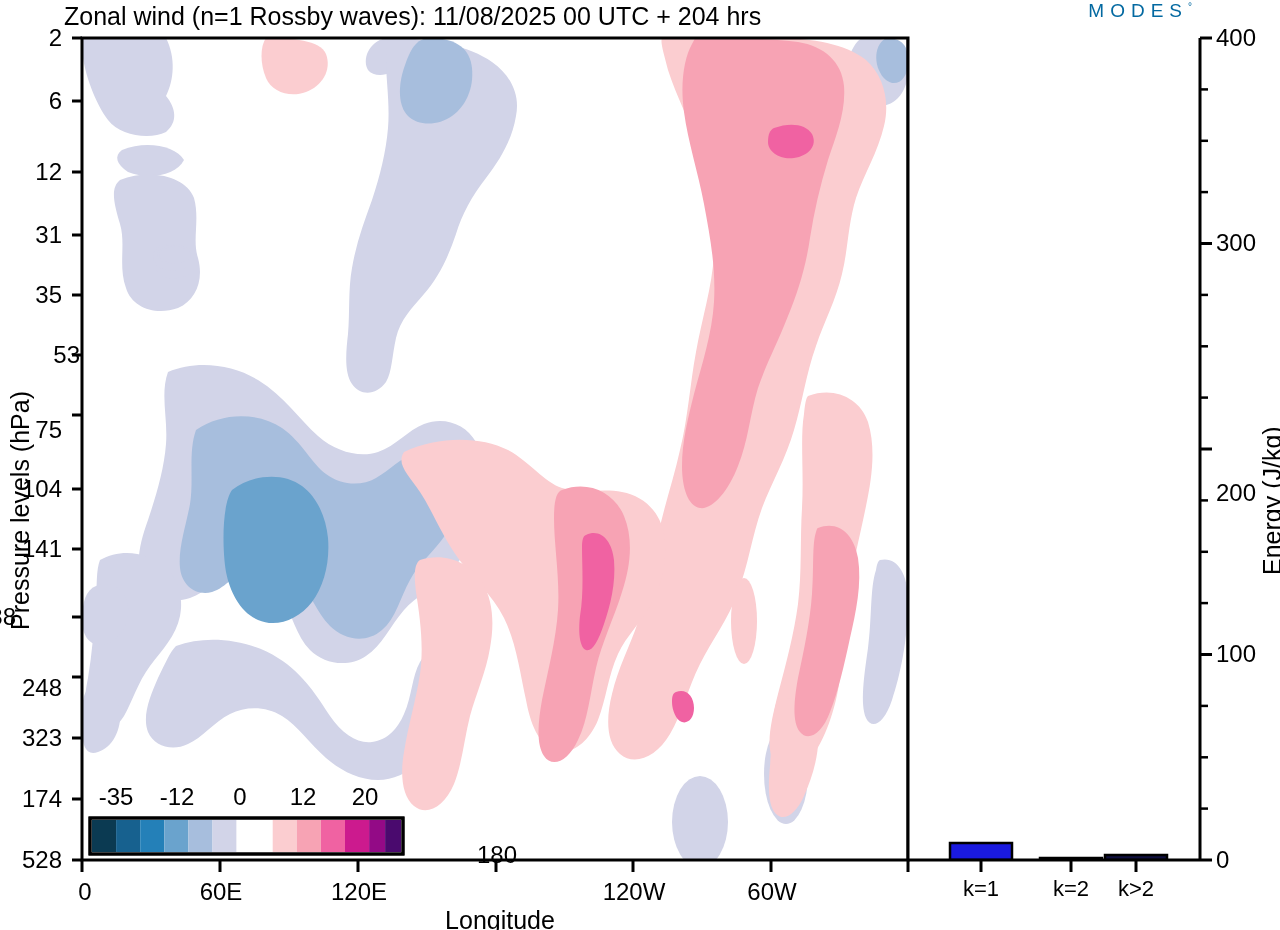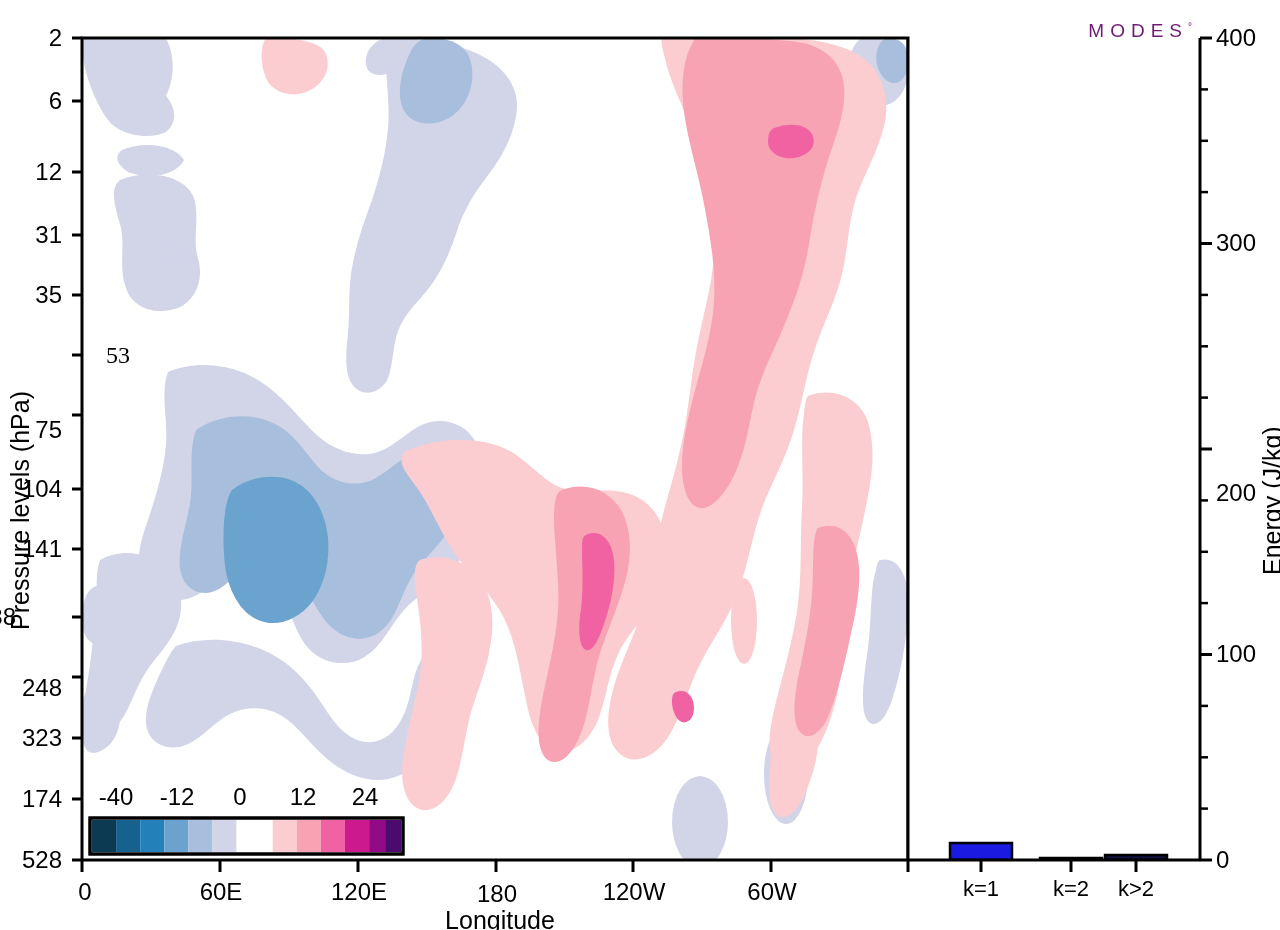--- a/index.html
+++ b/index.html
@@ -1,38 +1,39 @@
 <!DOCTYPE html>
 <html><head>
 <meta charset="utf-8">
 <style>
   html,body{margin:0;padding:0;background:#fff;}
   body{width:1280px;height:930px;position:relative;
        font-family:"Liberation Sans",sans-serif;color:#000;overflow:hidden;}
   .root{position:absolute;inset:0;}
   #title{position:absolute;left:64px;top:2px;font-size:25px;letter-spacing:0px;white-space:nowrap;}
-  #modes{position:absolute;right:88px;top:20px;font-size:19px;color:#701a75;letter-spacing:6px;white-space:nowrap;}
+  #modes{position:absolute;right:88px;top:0;font-size:19px;color:#0369a1;letter-spacing:6px;white-space:nowrap;}
   #modes sup{font-size:10px;letter-spacing:0;vertical-align:super;}
   svg{position:absolute;left:0;top:0;}
   .ytl{position:absolute;font-size:24px;text-align:right;white-space:nowrap;transform:translateY(-50%);}
   .xtl{position:absolute;font-size:24px;white-space:nowrap;transform:translateX(-50%);}
   .rtl{position:absolute;font-size:24px;white-space:nowrap;transform:translateY(-50%);}
   #ylab{position:absolute;font-size:25px;white-space:nowrap;
         transform-origin:0 0;transform:rotate(-90deg);}
   #rlab{position:absolute;font-size:25px;white-space:nowrap;
         transform-origin:0 0;transform:rotate(-90deg);}
   #xlab{position:absolute;font-size:25px;white-space:nowrap;transform:translateX(-50%);}
   .cbl{position:absolute;font-size:24px;white-space:nowrap;transform:translateX(-50%);}
   .barlab{position:absolute;font-size:22px;white-space:nowrap;transform:translateX(-50%);}
 </style>
 </head>
 <body>
 
 <div class="root">
 
+  <div id="title">Zonal wind (n=1 Rossby waves):  11/08/2025  00 UTC  + 204 hrs</div>
   <div id="modes"><span>MODES</span><sup>°</sup></div>
 
   <svg width="1280" height="930">
     <defs>
       <clipPath id="pclip">
           <rect x="82" y="38" width="826" height="822"></rect>
         </clipPath>
       <clipPath id="eclip">
           <rect x="908" y="38" width="292" height="822"></rect>
         </clipPath>
@@ -292,45 +293,45 @@
       <line x1="1071" y1="860" x2="1071" y2="872"></line>
       <line x1="1136" y1="860" x2="1136" y2="872"></line>
     </g>
   </svg>
 
   <div class="ytl" style="right:1218px;top:38px;">2</div>
   <div class="ytl" style="right:1218px;top:101px;">6</div>
   <div class="ytl" style="right:1218px;top:172px;">12</div>
   <div class="ytl" style="right:1218px;top:235px;">31</div>
   <div class="ytl" style="right:1218px;top:295px;">35</div>
-  <div class="ytl" style="right:1150px;top:355px;font-family:Liberation Serif, serif;">53</div>
+  <div class="ytl" style="right:1200px;top:355px;">53</div>
   <div class="ytl" style="right:1218px;top:430px;">75</div>
   <div class="ytl" style="right:1218px;top:489px;">104</div>
   <div class="ytl" style="right:1218px;top:549px;">141</div>
   <div class="ytl" style="right:1264px;top:617px;">188</div>
   <div class="ytl" style="right:1218px;top:677px;margin-top:11px;">248</div>
   <div class="ytl" style="right:1218px;top:738px;">323</div>
   <div class="ytl" style="right:1218px;top:799px;">174</div>
   <div class="ytl" style="right:1218px;top:860px;">528</div>
 
   <div class="xtl" style="left:85px;top:878px;">0</div>
   <div class="xtl" style="left:221px;top:878px;">60E</div>
   <div class="xtl" style="left:359px;top:878px;text-align:right;">120E</div>
-  <div class="xtl" style="left:497px;top:880px;">180</div>
+  <div class="xtl" style="left:497px;top:841px;">180</div>
   <div class="xtl" style="left:634px;top:878px;">120W</div>
   <div class="xtl" style="left:772px;top:878px;">60W</div>
 
   <div id="xlab" style="left:500px;top:906px;">Longitude</div>
   <div id="ylab" style="left:6px;top:630px;">Pressure levels (hPa)</div>
 
-  <div class="cbl" style="left:116px;top:783px;">-40</div>
+  <div class="cbl" style="left:116px;top:783px;">-35</div>
   <div class="cbl" style="left:177px;top:783px;">-12</div>
   <div class="cbl" style="left:240px;top:783px;">0</div>
   <div class="cbl" style="left:303px;top:783px;">12</div>
-  <div class="cbl" style="left:365px;top:783px;">24</div>
+  <div class="cbl" style="left:365px;top:783px;">20</div>
 
   <div class="rtl" style="left:1216px;top:38px;">400</div>
   <div class="rtl" style="left:1216px;top:243px;">300</div>
   <div class="rtl" style="left:1216px;top:449px;margin-top:44px;">200</div>
   <div class="rtl" style="left:1216px;top:654px;">100</div>
   <div class="rtl" style="left:1216px;top:860px;">0</div>
 
   <div id="rlab" style="left:1258px;top:575px;">Energy (J/kg)</div>
 
   <div class="barlab" style="left:981px;top:876px;">k=1</div>

